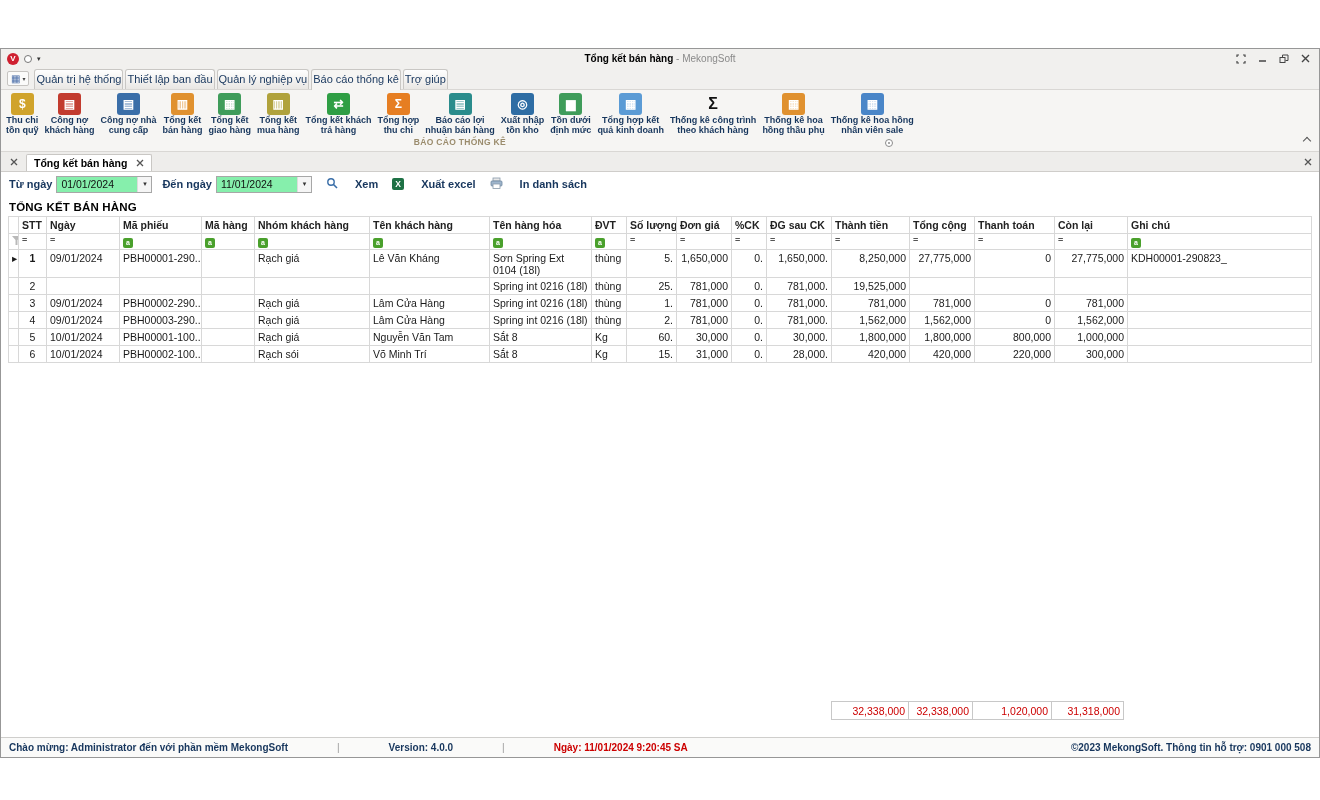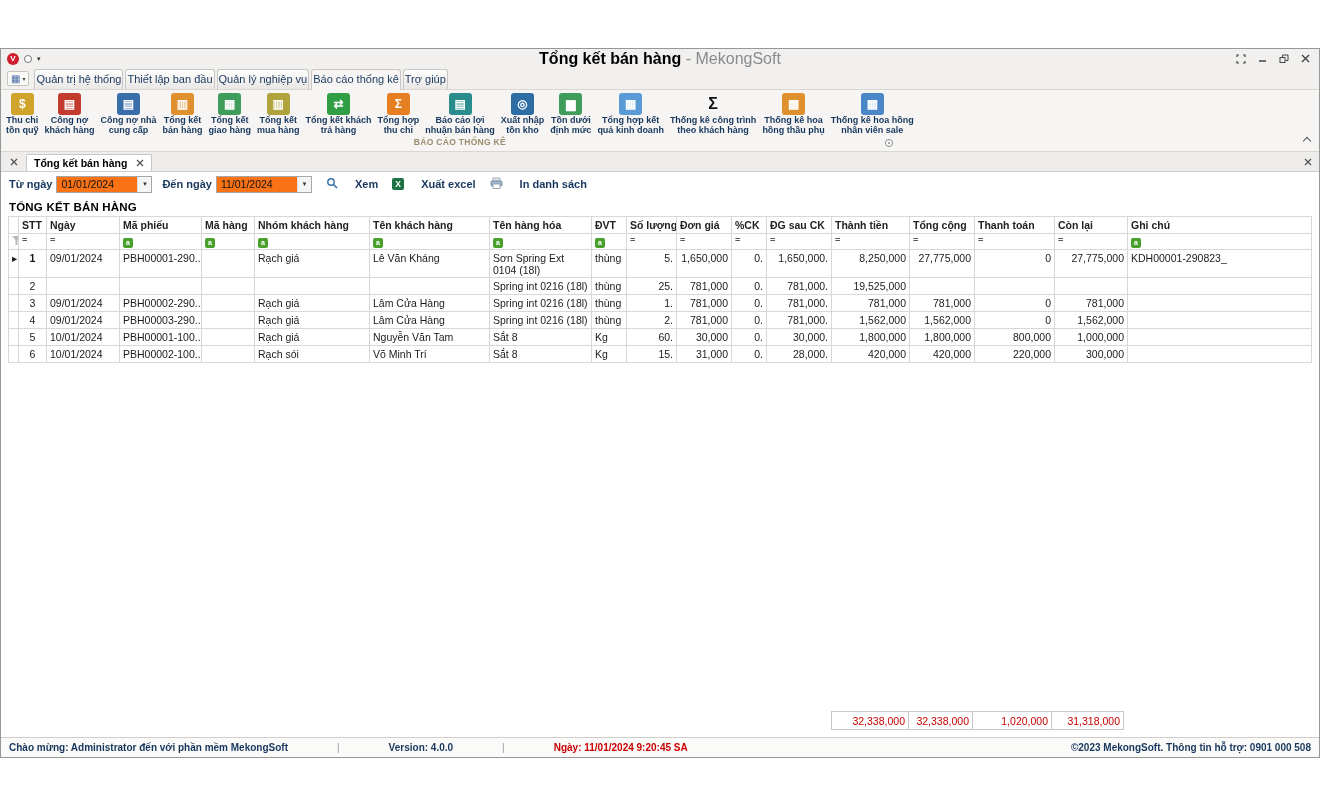--- a/index.html
+++ b/index.html
@@ -8,21 +8,21 @@
   .window { position:absolute; top:48px; left:0; width:1320px; height:710px;
     border:1px solid #979797; background:#fff; display:flex; flex-direction:column; }
 
   
   .titlebar { height:19px; background:#f1f0ee; display:flex; align-items:center; position:relative; flex:0 0 auto; }
   .tb-left { display:flex; align-items:center; gap:5px; padding-left:6px; z-index:2; }
   .logo { width:12px; height:12px; border-radius:50%; background:#cf2030; color:#fff; font-size:8px;
     font-weight:bold; display:flex; align-items:center; justify-content:center; }
   .circ { width:8px; height:8px; border:1px solid #777; border-radius:50%; background:#fff; }
   .tbcaret { font-size:7px; color:#333; }
-  .tb-title { position:absolute; left:0; right:0; text-align:center; font-size:16px; pointer-events:none; }
+  .tb-title { position:absolute; left:0; right:0; text-align:center; font-size:10px; pointer-events:none; }
   .tb-title .t1 { font-weight:bold; color:#000; }
   .tb-title .t2 { color:#8a8a8a; }
   .tb-right { margin-left:auto; display:flex; align-items:center; gap:12px; padding-right:9px; z-index:2; }
   .wbtn { display:flex; align-items:center; cursor:pointer; }
 
   
   .menubar { height:22px; background:#f1f0ee; border-bottom:1px solid #d9d7d4; display:flex;
     align-items:flex-end; padding-left:6px; flex:0 0 auto; }
   .gridbtn { display:flex; align-items:center; gap:2px; border:1px solid #c6c4c1; background:#fbfbfa;
     height:15px; padding:0 3px; margin:0 5px 3px 0; font-size:10px; color:#4a6ea9; border-radius:2px; cursor:pointer; }
@@ -55,21 +55,21 @@
   .dclose.rightend { position:absolute; right:4px; bottom:2px; margin:0; }
   .dtab { background:#fff; border:1px solid #c9c7c4; border-bottom:none; height:17px; display:flex; align-items:center;
     gap:9px; padding:0 7px; font-size:10.5px; font-weight:bold; color:#000; border-radius:2px 2px 0 0; cursor:pointer; }
   .dtx { display:flex; align-items:center; cursor:pointer; }
 
   
   .content { flex:1 1 auto; position:relative; background:#fff; overflow:hidden; }
   .filterbar { height:24px; display:flex; align-items:center; padding-left:8px; font-size:11px; }
   .flabel { font-weight:bold; color:#17365d; margin-right:4px; white-space:nowrap; }
   .flabel.second { margin-left:10px; }
-  .combo { width:96px; height:17px; border:1px solid #a7a7a7; background:#f97316; display:flex; align-items:center;
+  .combo { width:96px; height:17px; border:1px solid #a7a7a7; background:#86efac; display:flex; align-items:center;
     justify-content:space-between; font-size:10.5px; cursor:pointer; }
   .cval { padding-left:4px; color:#111; }
   .ccaret { width:14px; height:100%; display:flex; align-items:center; justify-content:center; font-size:7px;
     color:#333; border-left:1px solid #dcdcdc; background:#f5f5f5; }
   .linkbtn { display:flex; align-items:center; gap:17px; font-weight:bold; color:#17365d; font-size:11px;
     margin-left:14px; cursor:pointer; white-space:nowrap; }
   .xl { width:12px; height:12px; background:#1e7145; color:#fff; font-size:8.5px; font-weight:bold; border-radius:2px;
     display:flex; align-items:center; justify-content:center; }
   .sectitle { font-weight:bold; font-size:11.5px; color:#000; padding:5px 0 3px 8px; letter-spacing:0.2px; }
 
@@ -82,21 +82,21 @@
   td.a-left { text-align:left; } td.a-right { text-align:right; } td.a-center { text-align:center; }
   tr.filter td { height:14px; padding:1px 3px; cursor:pointer; }
   tr.filter td.feq { font-size:9px; color:#555; font-weight:bold; }
   .fico { display:inline-block; width:10px; height:10px; background:#4aa02c; border-radius:2px; color:#fff;
     font-size:7px; line-height:10px; text-align:center; font-weight:bold; }
   td.ind, th.ind { padding:1px 0; text-align:center; }
   td.ind { font-size:8px; color:#333; }
   td.stt-sel { color:#cc0000; font-weight:bold; }
 
   
-  .summary { position:absolute; bottom:7px; display:flex; }
+  .summary { position:absolute; bottom:17px; display:flex; }
   .sumcell { border:1px solid #c8c8c8; margin-left:-1px; height:19px; line-height:18px; text-align:right;
     padding-right:3px; color:#cc0000; font-size:10.5px; background:#fff; }
   .sumcell:first-child { margin-left:0; }
 
   
   .statusbar { height:20px; flex:0 0 auto; border-top:1px solid #cfcecc; background:#fafaf9; display:flex;
     align-items:center; padding:0 8px; font-size:10px; font-weight:bold; color:#17365d; white-space:nowrap;gap:44px; }
   .sep { color:#9a9a9a; font-weight:normal; margin:0 5px; }
   .st.red { color:#cc0000; }
   .st.rightend { margin-left:auto; }

